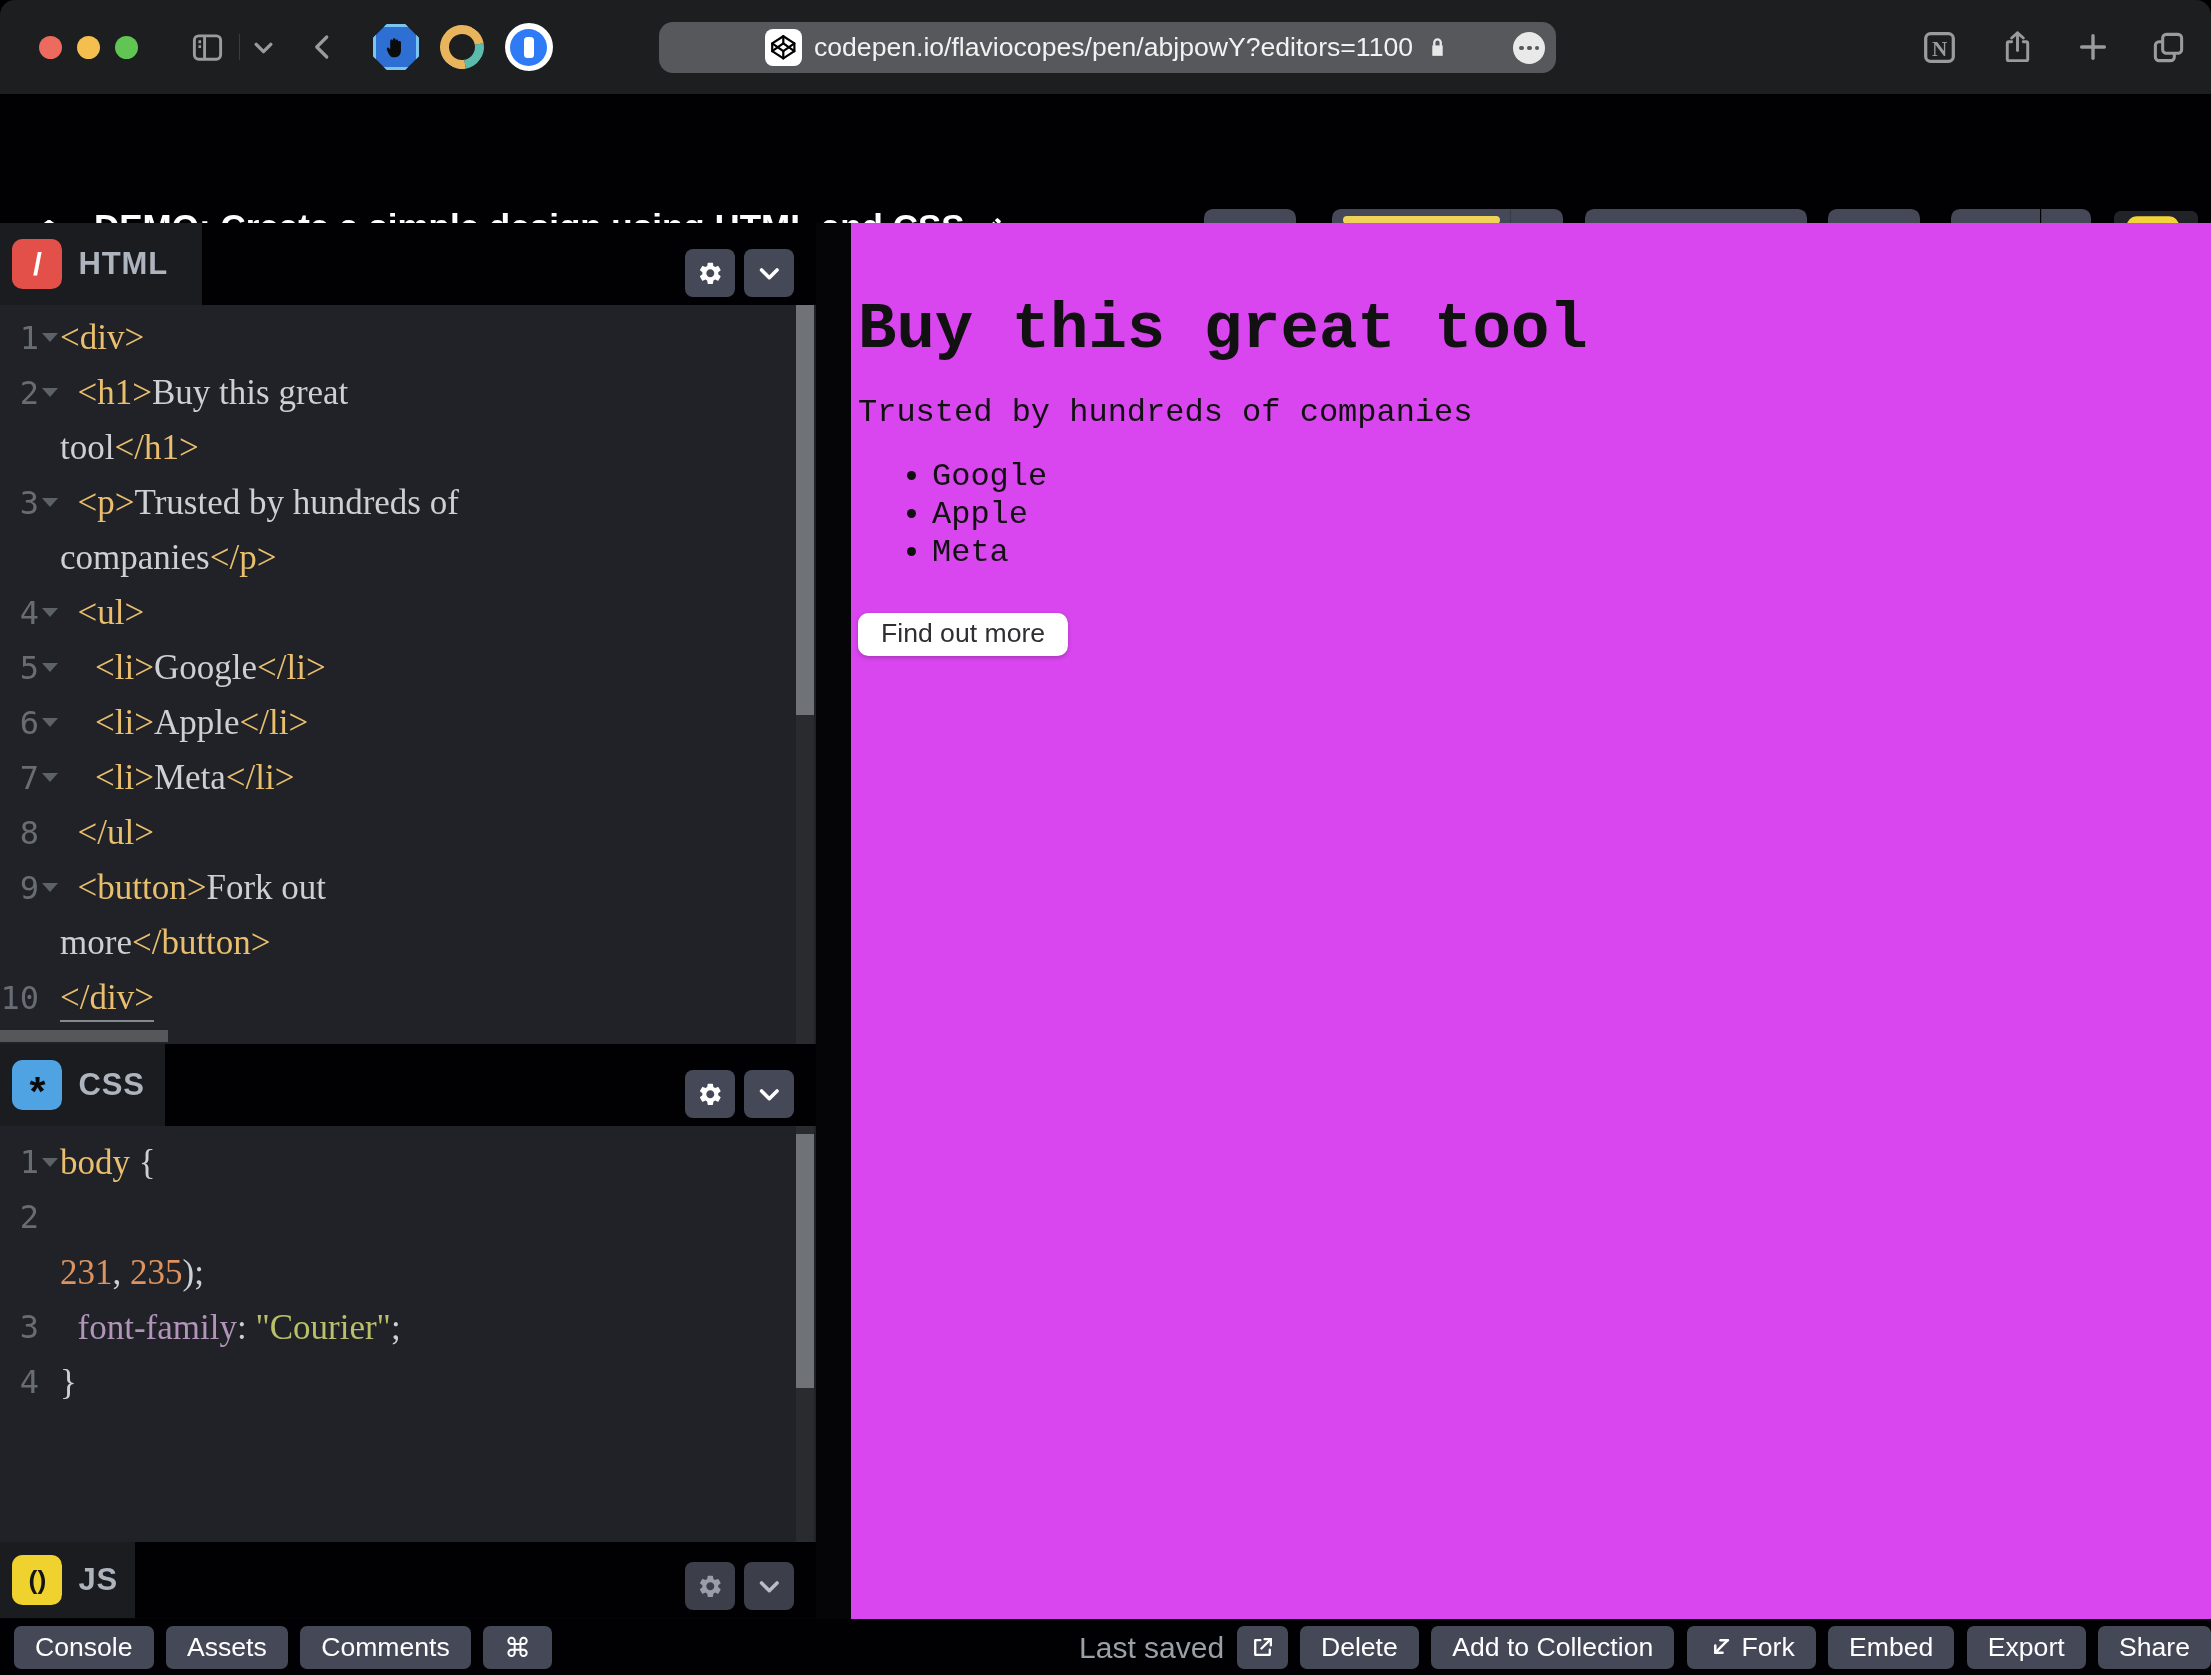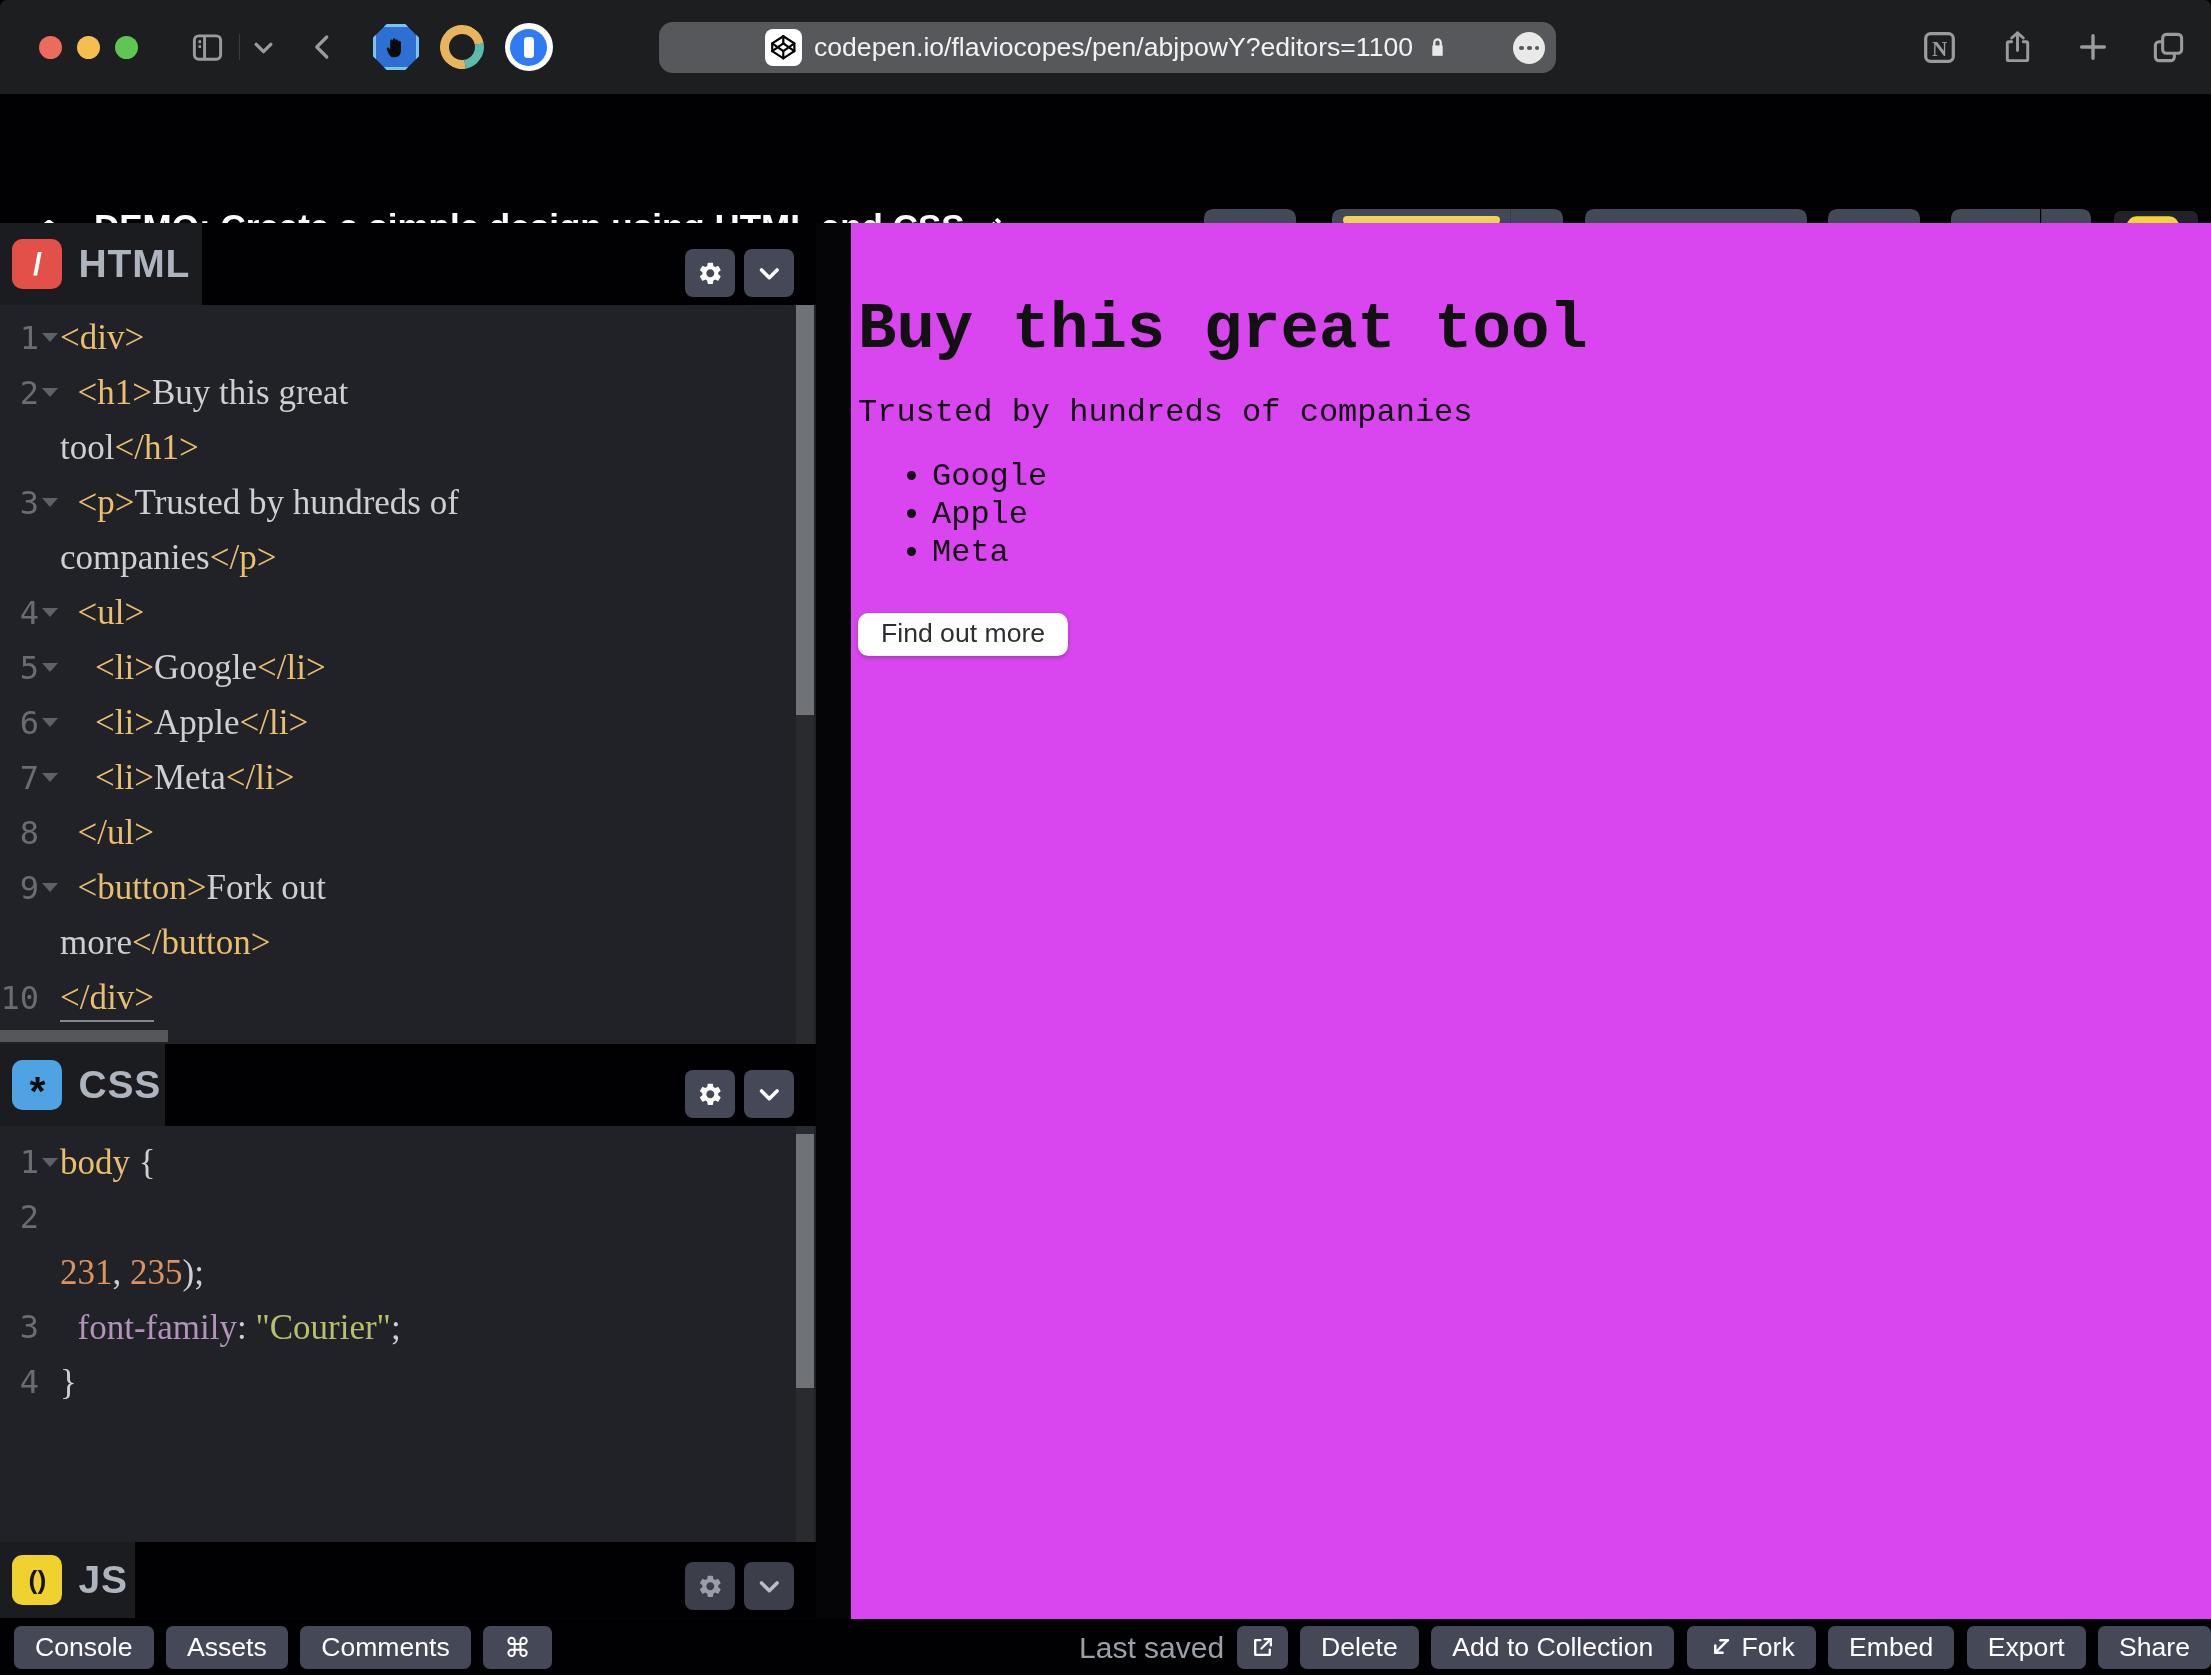--- a/index.html
+++ b/index.html
@@ -1,17 +1,17 @@
 <!DOCTYPE html>
 <html style="font-size:14px"><head>
 <meta charset="utf-8">
 <style>
   html,body{margin:0;padding:0;background:#000;}
   *{box-sizing:border-box;}
-  #app{position:relative;width:2211px;height:1676px;background:#050507;border-radius:7px;overflow:hidden;
+  #app{position:relative;width:2211px;height:1676px;background:#050507;border-radius:15px;overflow:hidden;
        font-family:"Liberation Sans",sans-serif;}
 
   
   .toolbar{position:absolute;left:0;top:0;width:2211px;height:94px;background:#1d1e20;display:flex;align-items:center;}
   .tl{width:23px;height:23px;border-radius:50%;margin-right:15px;}
   .tl.red{background:#ec6a5e;margin-left:39px;}
   .tl.yellow{background:#f5bf4f;}
   .tl.green{background:#61c554;}
   .tb-icon{color:#9b9b9d;display:flex;align-items:center;justify-content:center;}
   .tb-sep{width:1.8px;height:26.6px;background:#3a3b3d;margin:0 10.6px;}
@@ -53,21 +53,21 @@
   .pv-ul{margin:26.6px 0 0;padding-left:74px;font-size:32px;}
   .pv-ul li{line-height:38px;margin-top:0;}
   .pv-btn{display:inline-block;margin-top:41px;background:#fff;color:#2f2f33;border:none;border-radius:10.6px;
           font-family:"Liberation Sans",sans-serif;font-size:26.6px;padding:5.3px 23px 7px;box-shadow:0 1.8px 4.4px rgba(0,0,0,.22);}
 
   
   .panel-header{position:absolute;left:0;width:816px;background:#010103;}
   .tab{position:absolute;left:0;top:0;height:100%;background:#1b1c20;display:flex;align-items:center;}
   .lang-icon{width:50px;height:50px;border-radius:10.6px;margin-left:12.4px;display:flex;align-items:center;justify-content:center;
              font-weight:700;font-family:"Liberation Sans",sans-serif;}
-  .lang-label{margin-left:16px;font-size:39px;font-weight:700;color:#aeb4bd;letter-spacing:0.9px;}
+  .lang-label{margin-left:16px;font-size:31px;font-weight:700;color:#aeb4bd;letter-spacing:0.9px;}
   .mini-btn{position:absolute;width:50px;height:48px;border-radius:8px;background:#444857;display:flex;align-items:center;justify-content:center;color:#fff;}
   .code-area{position:absolute;left:0;width:816px;background:#212227;overflow:hidden;}
   .crow{display:flex;height:55px;align-items:center;}
   .lnum{width:39px;text-align:right;font-family:"DejaVu Sans Mono",monospace;font-size:32px;color:#686d74;flex:none;}
   .fold{width:21px;flex:none;display:flex;align-items:center;justify-content:center;}
   .fold i{display:block;width:0;height:0;border-left:8px solid transparent;border-right:8px solid transparent;border-top:9.8px solid #5d6268;}
   .ctext{font-family:"DejaVu Sans Mono",monospace;font-size:35px;white-space:pre;color:#cdd0d2;}
   .tk{white-space:pre;font-family:Liberation Serif, serif;}
   .tk.tag{color:#e9bf6d;}
   .tk.txt{color:#cdd0d2;}

